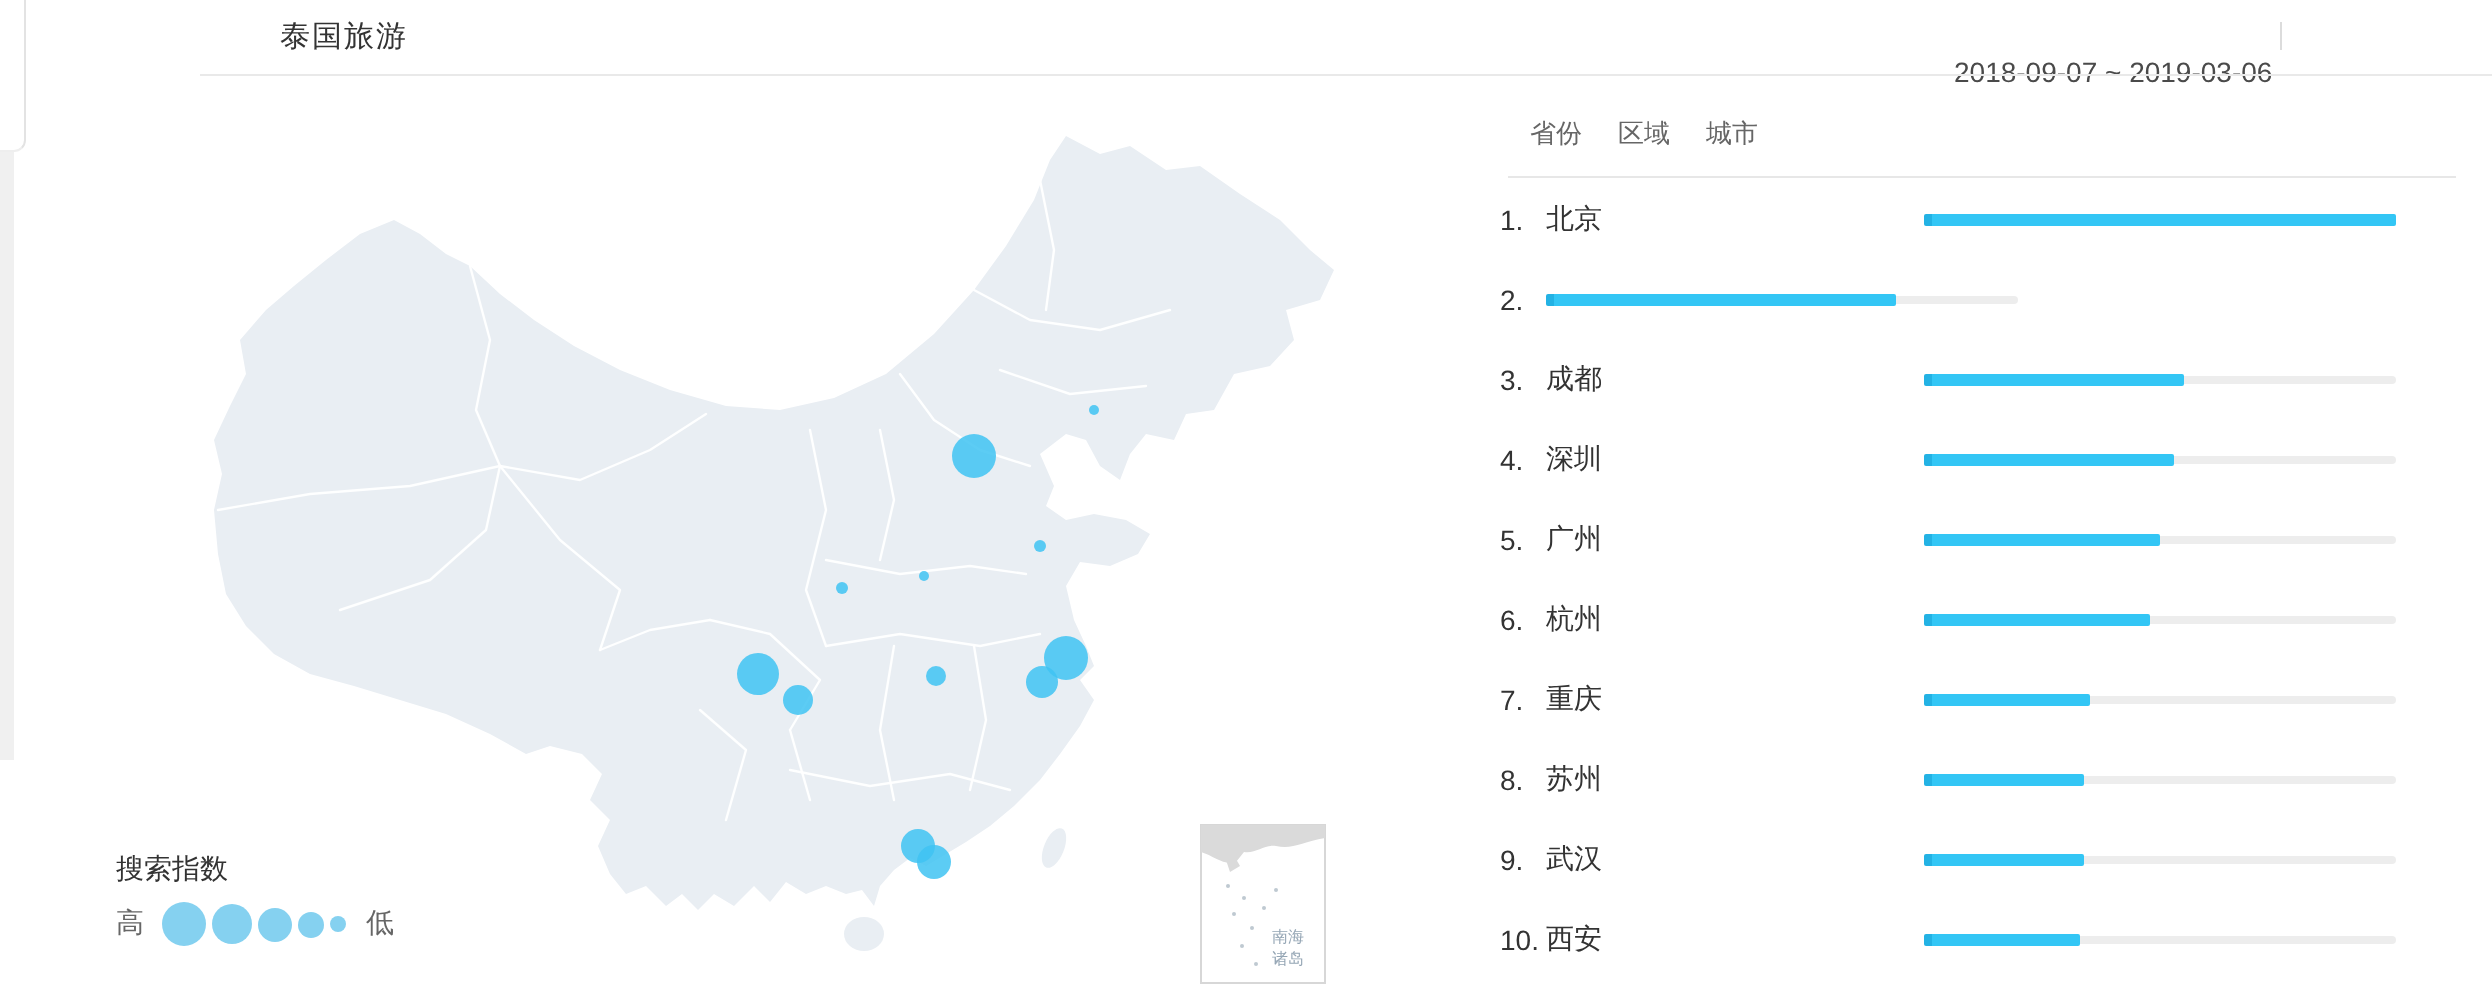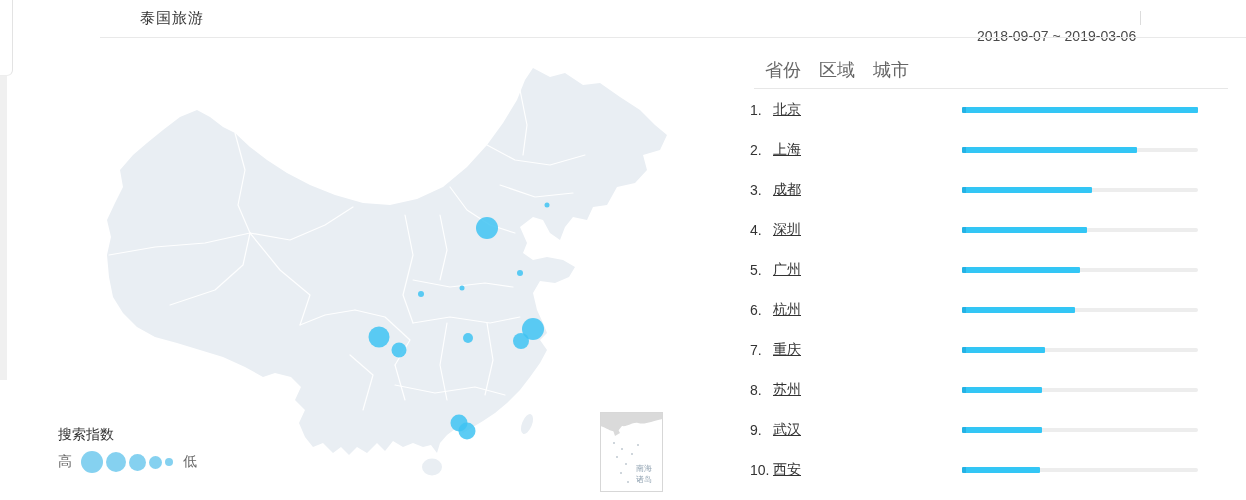--- a/index.html
+++ b/index.html
@@ -33,26 +33,26 @@
   .legend-title { font-size:14px; font-weight:normal; color:#333; }
   .legend-row { display:flex; align-items:center; margin-top:7px; gap:3px; }
   .legend-label { font-size:14px; color:#666; }
   .legend-label.high { margin-right:6px; }
   .legend-label.low { margin-left:7px; }
   .legend-circle { border-radius:50%; background:var(--legend-color,#85d1f0); flex:0 0 auto; }
 
   
   .rank-panel { position:absolute; left:750px; top:55px; width:478px; }
   .tabs { position:absolute; left:15px; top:3px; display:flex; gap:18px; }
-  .tab { font-size:18px; color:#666; cursor:pointer; }
+  .tab { font-size:13px; color:#666; cursor:pointer; }
   .tabs-underline { position:absolute; left:4px; top:33px; width:474px; height:1px; background:#e7e7e7; }
   .rank-list { position:absolute; left:0; top:35px; width:478px; }
   .rank-row { display:flex; align-items:center; height:40px; }
   .rank-num { width:23px; font-size:14px; color:#333; }
-  .rank-city { width:189px; font-size:14px; color:#333;text-decoration:underline; }
+  .rank-city { width:189px; font-size:14px; color:#333; }
   .bar { position:relative; width:236px; height:6px; }
   .bar-track { position:absolute; left:0; top:1px; width:100%; height:4px; background:#ededed; border-radius:2px; }
   .bar-fill { position:absolute; left:0; top:0; height:6px; border-radius:1px;
               background:linear-gradient(90deg, #23b2e4 0px, #23b2e4 4px, var(--bar-color,#33c6f5) 4px); }
 </style>
 </head>
 <body>
 
 <div class="page">
 
@@ -172,21 +172,20 @@
     <span class="rank-num">1.</span>
     <span class="rank-city">北京</span>
     <span class="bar">
       <span class="bar-track"></span>
       <span class="bar-fill" style="width: 100%;"></span>
     </span>
   </div>
 
   <div class="rank-row">
     <span class="rank-num">2.</span>
-    <span class="rank-city">上海</span>
     <span class="bar">
       <span class="bar-track"></span>
       <span class="bar-fill" style="width: 74%;"></span>
     </span>
   </div>
 
   <div class="rank-row">
     <span class="rank-num">3.</span>
     <span class="rank-city">成都</span>
     <span class="bar">

